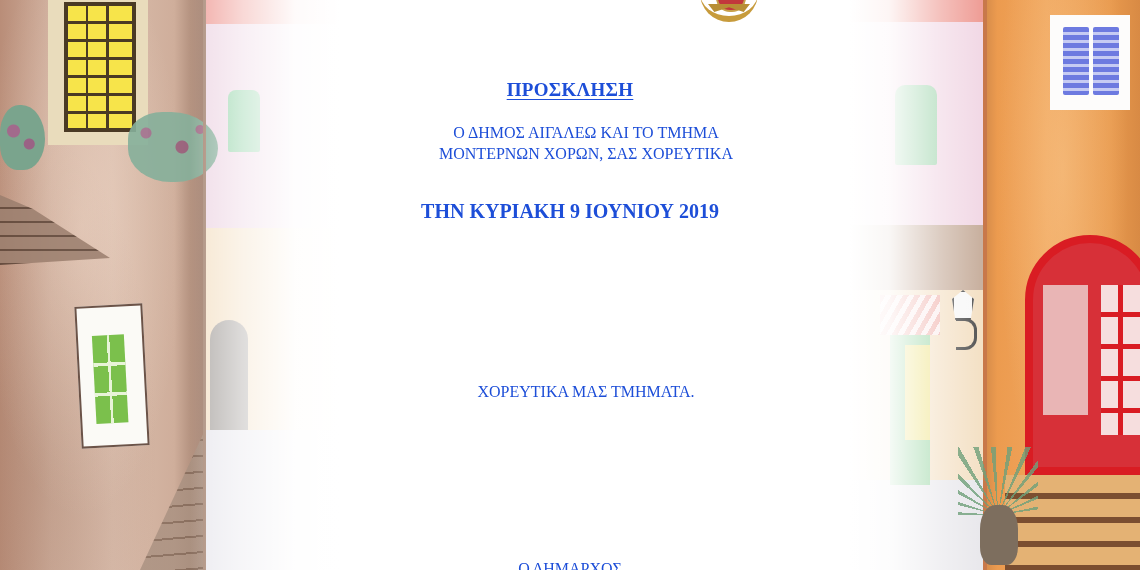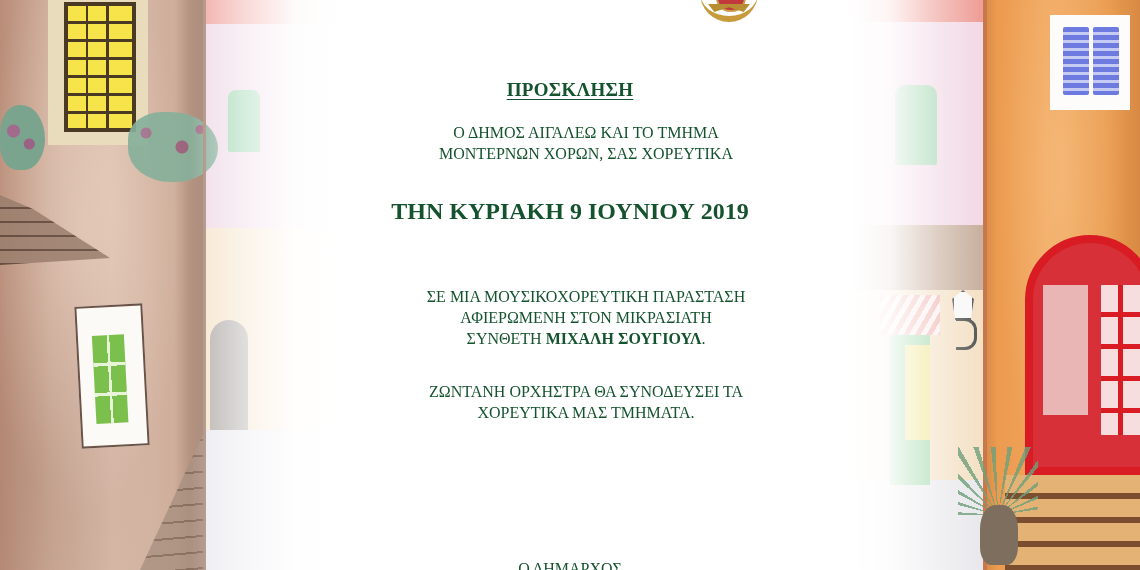--- a/index.html
+++ b/index.html
@@ -74,26 +74,26 @@
       background: repeating-conic-gradient(from 200deg at 50% 100%, #6fa07a 0 4deg, transparent 4deg 14deg);
       clip-path: polygon(0 20%, 100% 20%, 100% 100%, 0 100%); opacity: .8; }
 
     
     .emblem { position: absolute; left: 700px; top: -22px; width: 58px; height: 40px; z-index: 6; }
     .emblem .shield { position: absolute; left: 16px; top: 0; width: 26px; height: 30px; background: #c2383c; border-radius: 0 0 14px 14px; border: 2px solid #c8a04a; }
     .emblem .wreath { position: absolute; left: 0; top: 8px; width: 58px; height: 30px; border-bottom: 6px solid #c79b3c; border-radius: 0 0 30px 30px; }
     .emblem .ribbon { position: absolute; left: 8px; top: 26px; width: 42px; height: 8px; background: #b88e35; clip-path: polygon(0 0, 100% 0, 85% 100%, 50% 40%, 15% 100%); }
 
     
-    .content { position: absolute; left: 290px; top: 0; width: 560px; height: 448px; text-align: center; color: #14532d; z-index: 7; }
+    .content { position: absolute; left: 290px; top: 0; width: 560px; height: 448px; text-align: center; color: #1d4ed8; z-index: 7; }
     .title { position: absolute; top: 79px; left: 0; width: 100%; font-size: 19px; font-weight: bold; text-decoration: underline; text-underline-offset: 3px; letter-spacing: 0.3px; }
     .para { position: absolute; left: 16px; width: 100%; font-size: 16px; line-height: 21px; }
     .para .line { display: block; }
     .intro { top: 122px; }
-    .date-block { position: absolute; left: 0; width: 100%; top: 198px; font-size: 24px; font-weight: bold; line-height: 26px; }
+    .date-block { position: absolute; left: 0; width: 100%; top: 198px; font-size: 20px; font-weight: bold; line-height: 26px; }
     .show { top: 286px; }
     .show .bold { font-weight: bold; }
     .orchestra { top: 381px; }
     .honor { top: 469px; font-style: italic; }
     .signature { position: absolute; left: 0; width: 100%; top: 560px; font-size: 16px; }
   </style>
 </head>
 <body>
 
 <div class="left-panel">
@@ -151,26 +151,20 @@
 
   <div class="para intro">
     <span class="line">Ο ΔΗΜΟΣ ΑΙΓΑΛΕΩ ΚΑΙ ΤΟ ΤΜΗΜΑ</span>
     <span class="line">ΜΟΝΤΕΡΝΩΝ ΧΟΡΩΝ, ΣΑΣ ΧΟΡΕΥΤΙΚΑ</span>
   </div>
 
   <div class="date-block">
     <span class="line" style="display:block">ΤΗΝ ΚΥΡΙΑΚΗ 9 ΙΟΥΝΙΟΥ 2019</span>
   </div>
 
-  <div class="para show">
-    <span class="line">ΣΕ ΜΙΑ ΜΟΥΣΙΚΟΧΟΡΕΥΤΙΚΗ ΠΑΡΑΣΤΑΣΗ</span>
-    <span class="line">ΑΦΙΕΡΩΜΕΝΗ ΣΤΟΝ ΜΙΚΡΑΣΙΑΤΗ</span>
-    <span class="line"><span>ΣΥΝΘΕΤΗ </span><span class="bold">ΜΙΧΑΛΗ ΣΟΥΓΙΟΥΛ</span><span>.</span></span>
-  </div>
 
   <div class="para orchestra">
-    <span class="line">ΖΩΝΤΑΝΗ ΟΡΧΗΣΤΡΑ ΘΑ ΣΥΝΟΔΕΥΣΕΙ ΤΑ</span>
     <span class="line">ΧΟΡΕΥΤΙΚΑ ΜΑΣ ΤΜΗΜΑΤΑ.</span>
   </div>
 
 
   <div class="signature">Ο ΔΗΜΑΡΧΟΣ</div>
 </div>
 
 </body></html>

